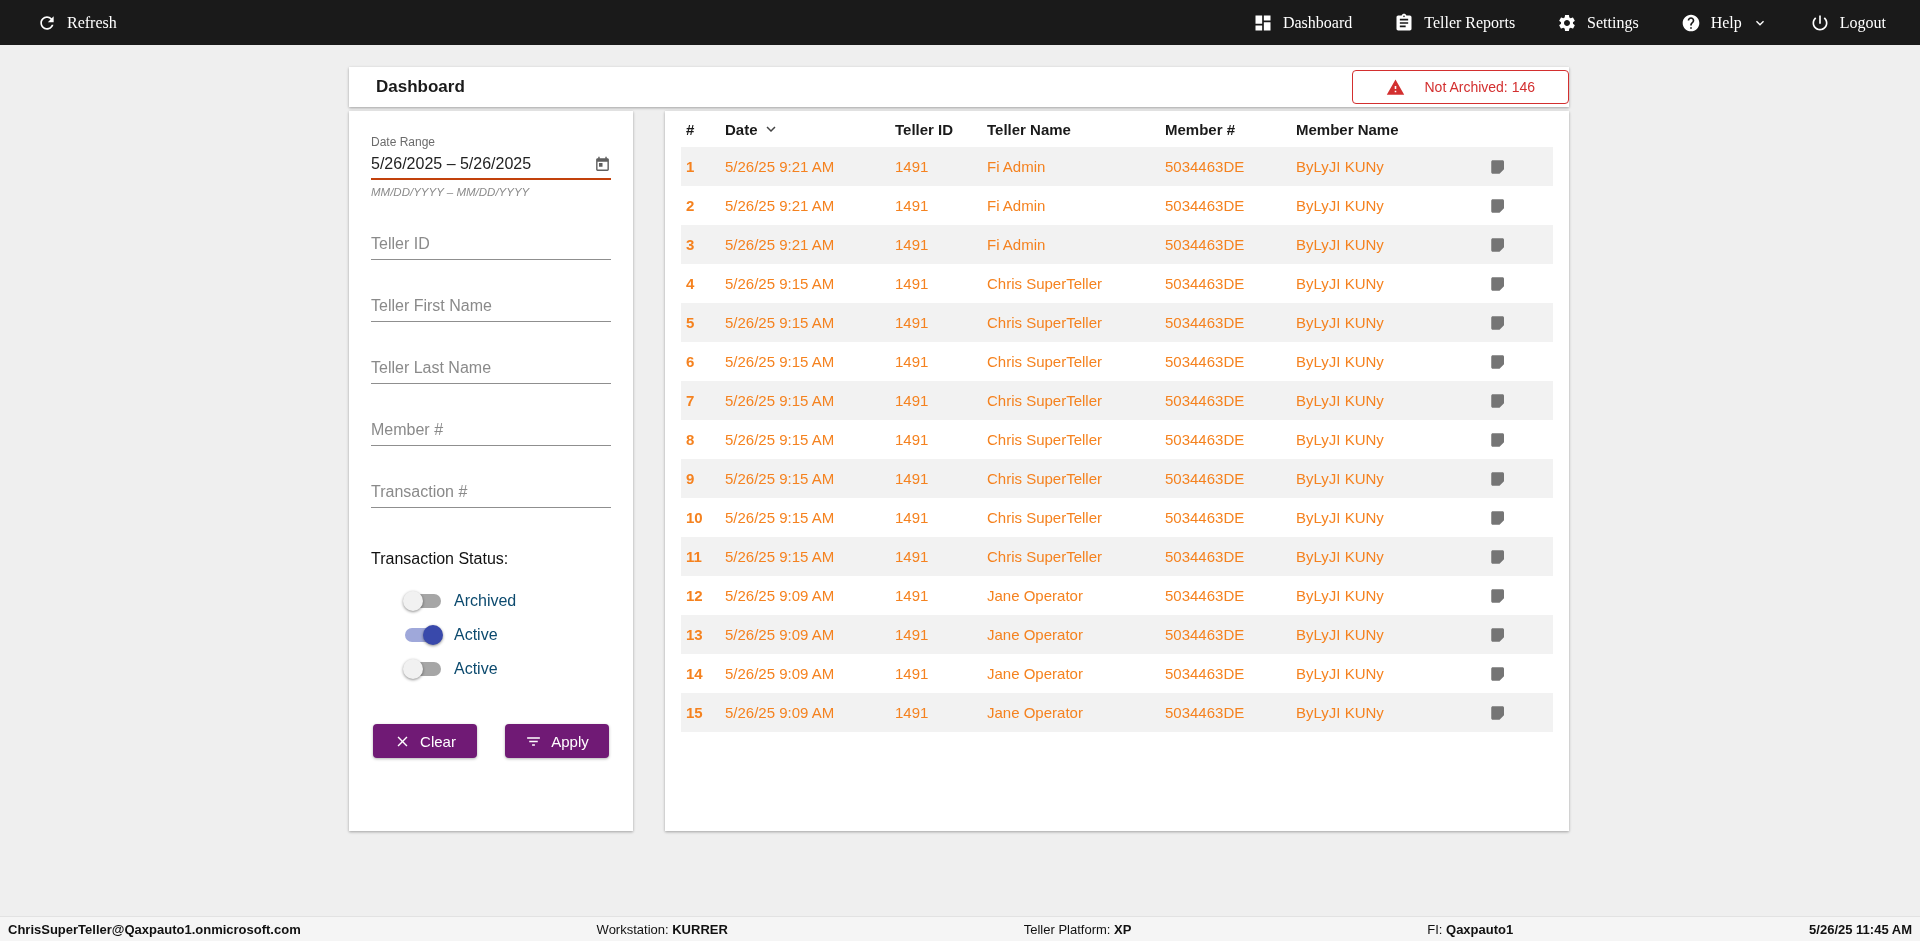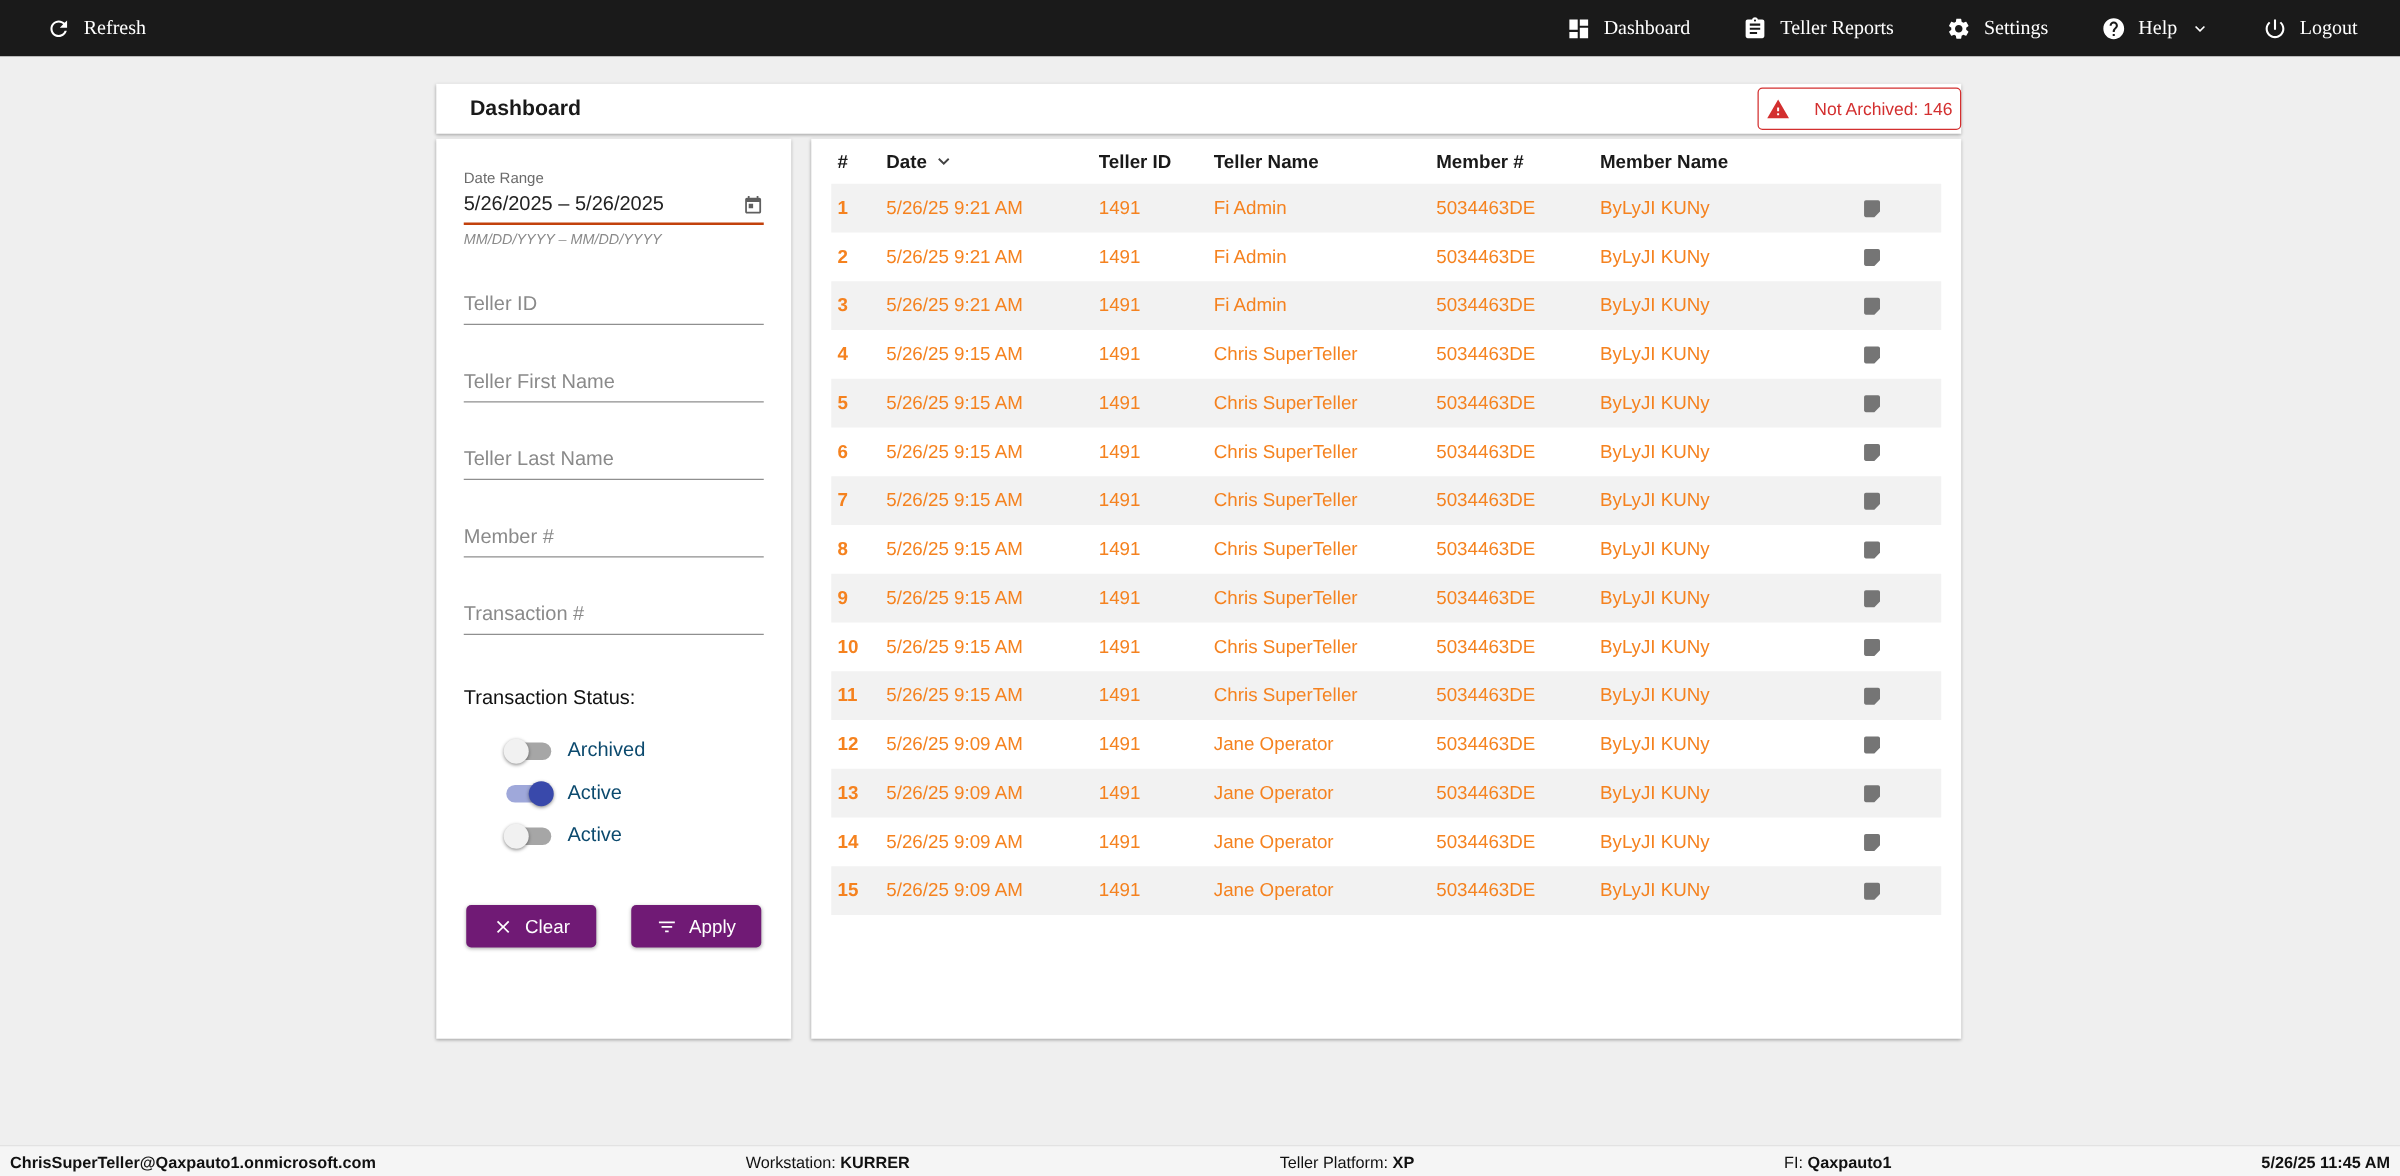--- a/index.html
+++ b/index.html
@@ -16,25 +16,25 @@
   .ticon { width:20px; height:20px; fill:#fff; display:block; }
   .ticon.small { width:16px; height:16px; }
 
   
   .content { flex:1 1 auto; padding:22px 0 0 349px; overflow:hidden; }
   .card { background:#fff; box-shadow:0 1px 3px rgba(0,0,0,.22), 0 1px 2px rgba(0,0,0,.12); }
 
   .title-bar { width:1220px; height:40px; display:flex; align-items:center; position:relative; }
   .page-title { font-size:17px; font-weight:bold; color:#1a1a1a; padding-left:27px; }
   .alert-badge { position:absolute; right:0; top:50%; transform:translateY(-50%); height:34px;
-    display:flex; align-items:center; gap:19px; padding:0 6px; border:1px solid #d32f2f;
+    display:flex; align-items:center; gap:19px; padding:0 33px; border:1px solid #d32f2f;
     border-radius:4px; background:#fff; color:#d32f2f; font-size:14px; cursor:pointer; }
   .warn-icon { width:19px; height:19px; fill:#d32f2f; }
 
-  .cards-row { display:flex; gap:16px; margin-top:4px; width:1220px; height:720px; }
+  .cards-row { display:flex; gap:32px; margin-top:4px; width:1220px; height:720px; }
 
   
   .filter-card { width:284px; flex:0 0 284px; height:720px; padding:24px 22px; }
   .field-label { font-size:12px; color:#6b6b6b; margin-bottom:6px; }
   .date-row { display:flex; align-items:center; border-bottom:2px solid #c2410c; padding-bottom:5px; }
   .date-row input { flex:1; border:none; outline:none; font-size:16px; color:#222;
     font-family:inherit; background:transparent; }
   .cal-icon { width:17px; height:17px; fill:#5f5f5f; flex:0 0 17px; cursor:pointer; }
   .field-helper { font-size:11.5px; color:#8a8a8a; margin-top:6px;font-style:italic; }
   .text-field { display:block; width:100%; margin-top:31px; border:none; outline:none;

